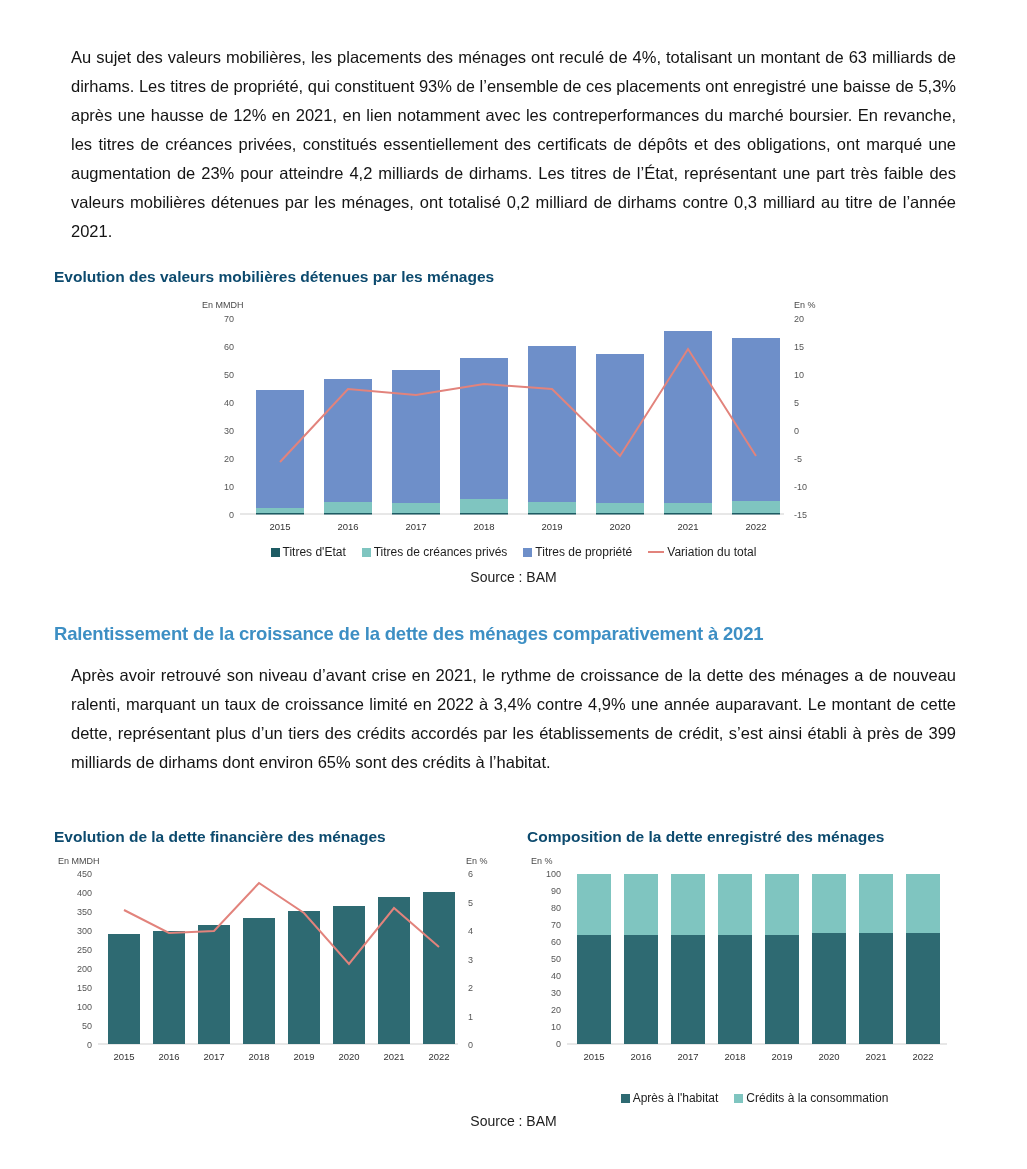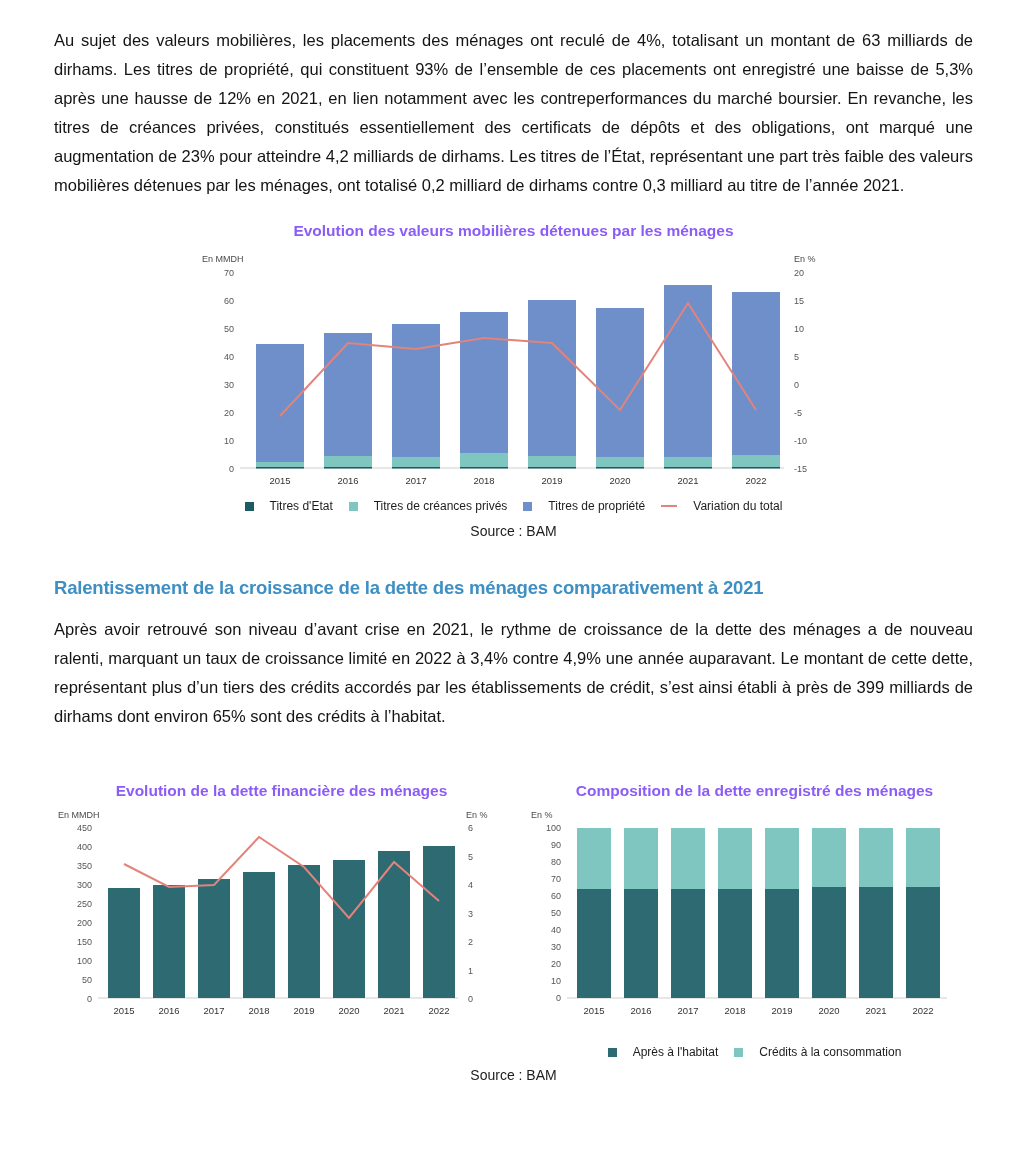--- a/index.html
+++ b/index.html
@@ -20,36 +20,36 @@
     height: 1169px;
     position: relative;
     box-sizing: border-box;
     padding: 0 54px;
   }
   p.body-text {
     font-size: 16.5px;
     line-height: 29px;
     text-align: justify;
     color: #141414;
-    margin: 0;
+    margin: 17px;
   }
   #para1 { padding-top: 26px; }
   h2.section-heading {
     color: #3d8fc4;
     font-size: 18.5px;
     font-weight: bold;
     letter-spacing: -0.2px;
     margin: 0;
     padding-top: 10px;
   }
   .chart-title {
     font-size: 15.5px;
     font-weight: bold;
-    color: #8b5cf6;
-    text-align: center;
+    color: #0c4a6e;
+    text-align: left;
   }
   .axis-unit {
     font-size: 9px;
     fill: #4a4a4a;
     color: #4a4a4a;
   }
   .source {
     text-align: center;
     font-size: 14px;
     color: #1d1d1d;
@@ -58,21 +58,21 @@
     display: flex;
     justify-content: center;
     align-items: center;
     gap: 16px;
     font-size: 12px;
     color: #1d1d1d;
   }
   .legend-item {
     display: flex;
     align-items: center;
-    gap: 16px;
+    gap: 3px;
     white-space: nowrap;
   }
   .legend-swatch {
     width: 9px;
     height: 9px;
     display: inline-block;
   }
   .legend-line {
     width: 16px;
     height: 0;

